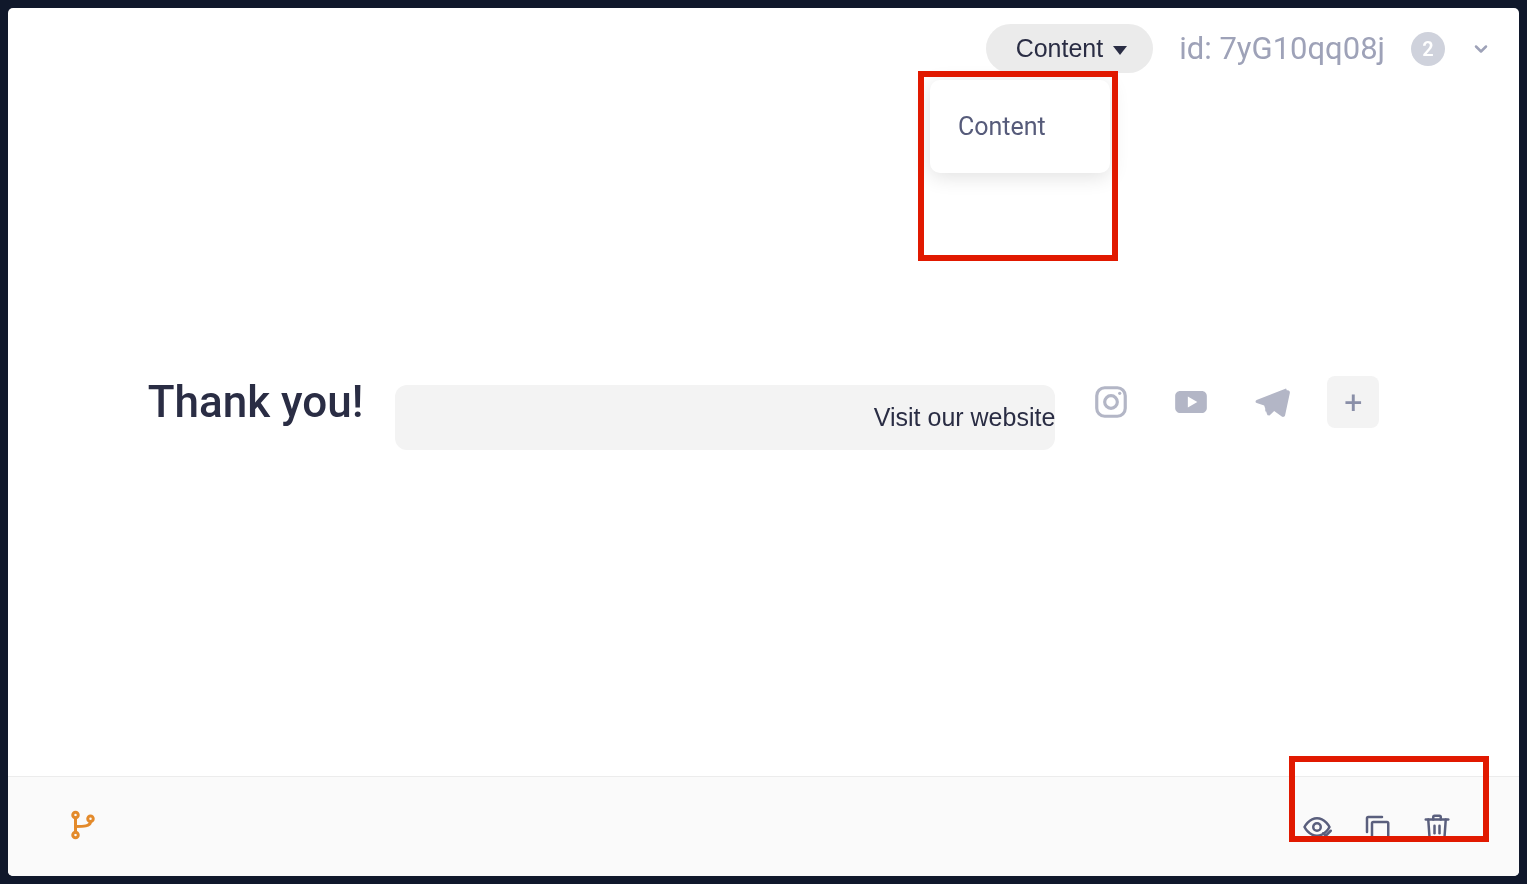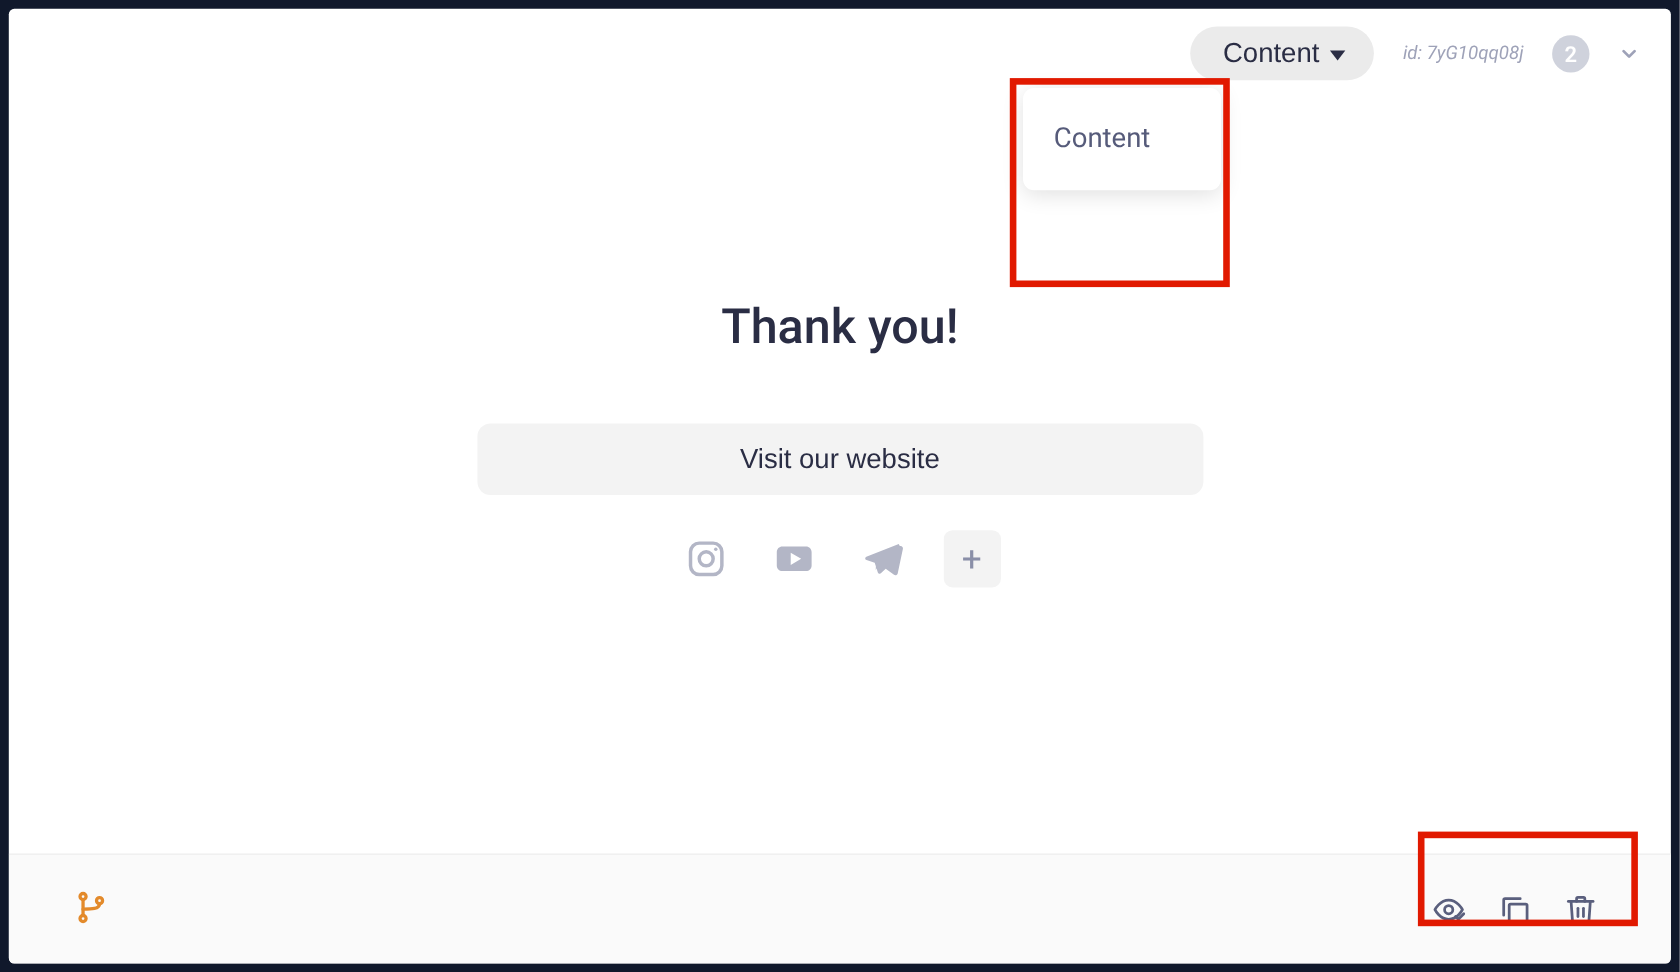--- a/index.html
+++ b/index.html
@@ -47,22 +47,21 @@
     font-weight: 500;
   }
   .dropdown-btn .caret {
     width: 0; height: 0;
     border-left: 7px solid transparent;
     border-right: 7px solid transparent;
     border-top: 9px solid #2a2d44;
     margin-top: 3px;
   }
   .id-text {
-    font-size: 17px;
-    font-style: italic;
+    font-size: 31px;
     color: #9ea2b8;
   }
   .count-badge {
     width: 34px; height: 34px;
     border-radius: 50%;
     background: #cfd2dc;
     color: #ffffff;
     font-size: 20px;
     display: flex;
     align-items: center;
@@ -110,21 +109,21 @@
     width: 200px;
     height: 86px;
     border: 6px solid #e11900;
     z-index: 20;
     pointer-events: none;
   }
 
   .content-area {
     flex: 1;
     display: flex;
-    flex-direction: column;
+    flex-direction: row;
     align-items: center;
     justify-content: center;
     gap: 32px;
     padding-bottom: 120px;
     padding-top: 40px;
   }
   .title {
     font-size: 44px;
     color: #2a2d44;
     font-weight: 500;
@@ -136,20 +135,21 @@
   .cta-btn {
     margin-top: 30px;
     background: #f3f3f3;
     border: none;
     width: 660px;
     padding: 18px 0;
     border-radius: 12px;
     font-size: 25px;
     color: #2a2d44;
     cursor: pointer;
+    text-align: right;
   }
   .social-row {
     display: flex;
     align-items: center;
     gap: 32px;
   }
   .social-icon {
     width: 48px; height: 48px;
     display:flex; align-items:center; justify-content:center;
     color: #b3b6c6;

